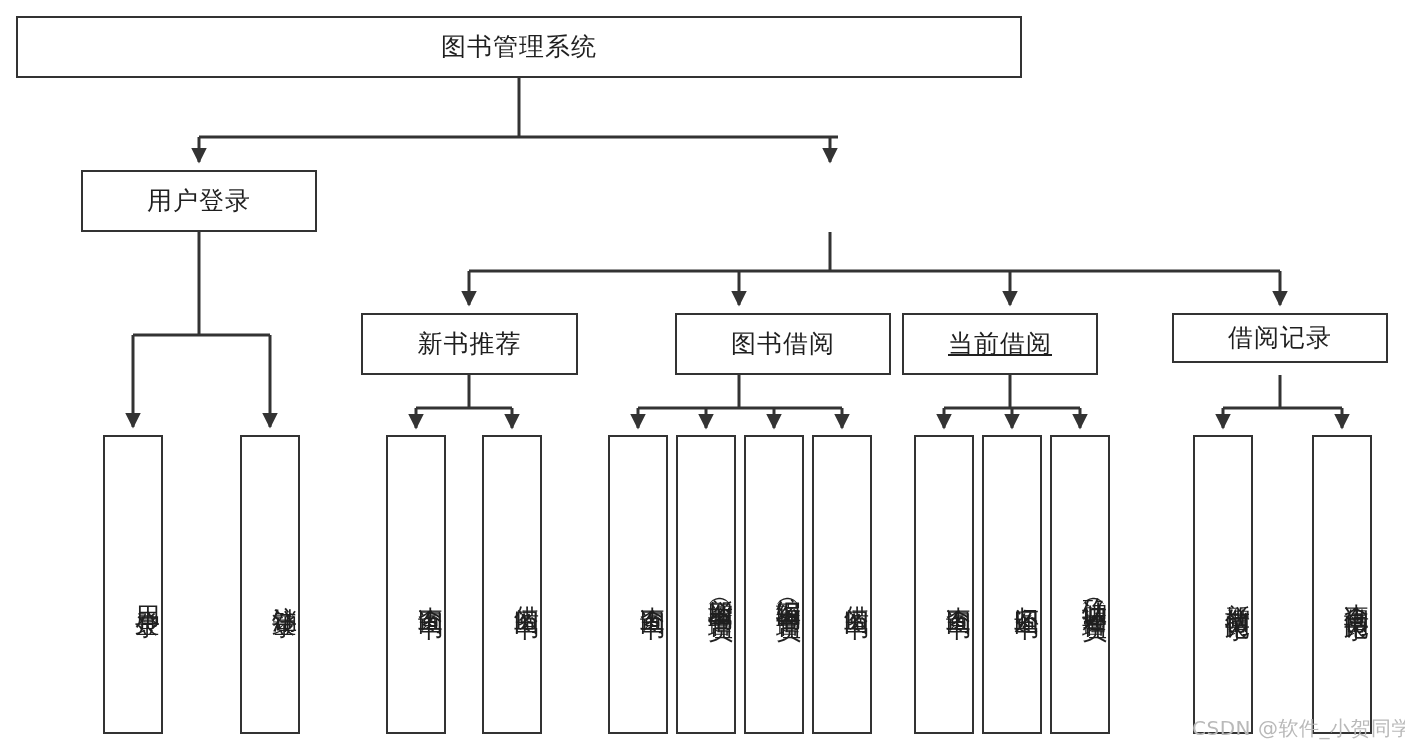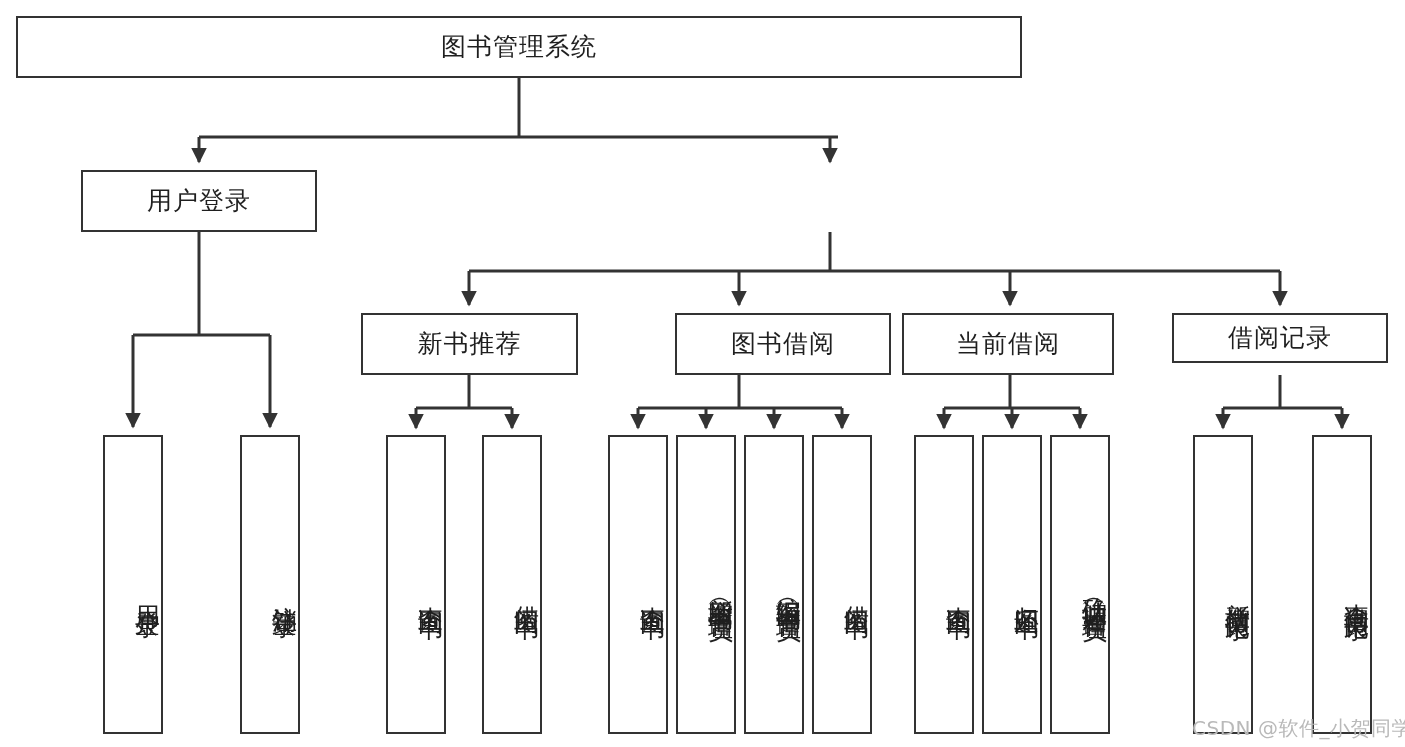--- a/index.html
+++ b/index.html
@@ -140,21 +140,21 @@
 
 
   <div class="node horizontal" style="left:361px; top:313px; width:217px; height:62px;">
     <span>新书推荐</span>
   </div>
 
   <div class="node horizontal" style="left:631px; top:313px; width:216px; height:62px;margin-left:44px;">
     <span>图书借阅</span>
   </div>
 
-  <div class="node horizontal" style="left:902px; top:313px; width:212px; height:62px;">
+  <div class="node horizontal" style="left:902px; top:313px; width:196px; height:62px;text-decoration:underline;">
     <span>当前借阅</span>
   </div>
 
   <div class="node horizontal" style="left:1172px; top:313px; width:216px; height:50px;">
     <span>借阅记录</span>
   </div>
 
   <div class="node vertical" style="left:103px; top:435px; width:60px; height:299px;">
     <span>用户登录</span>
   </div>

